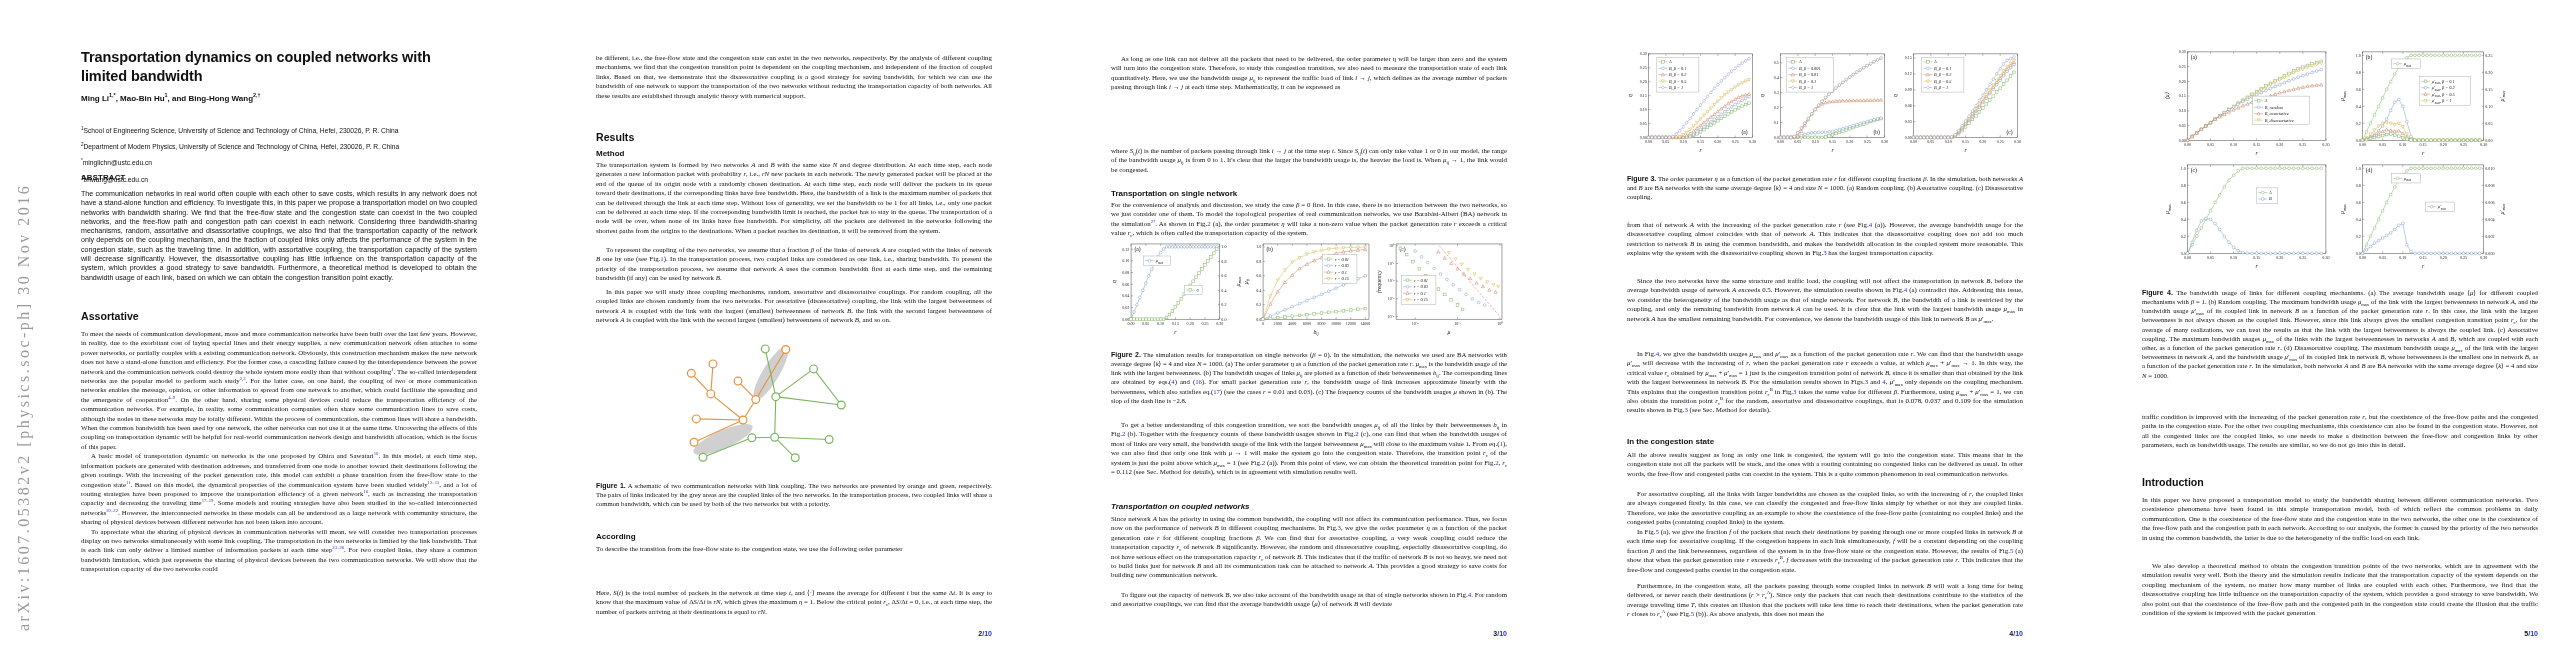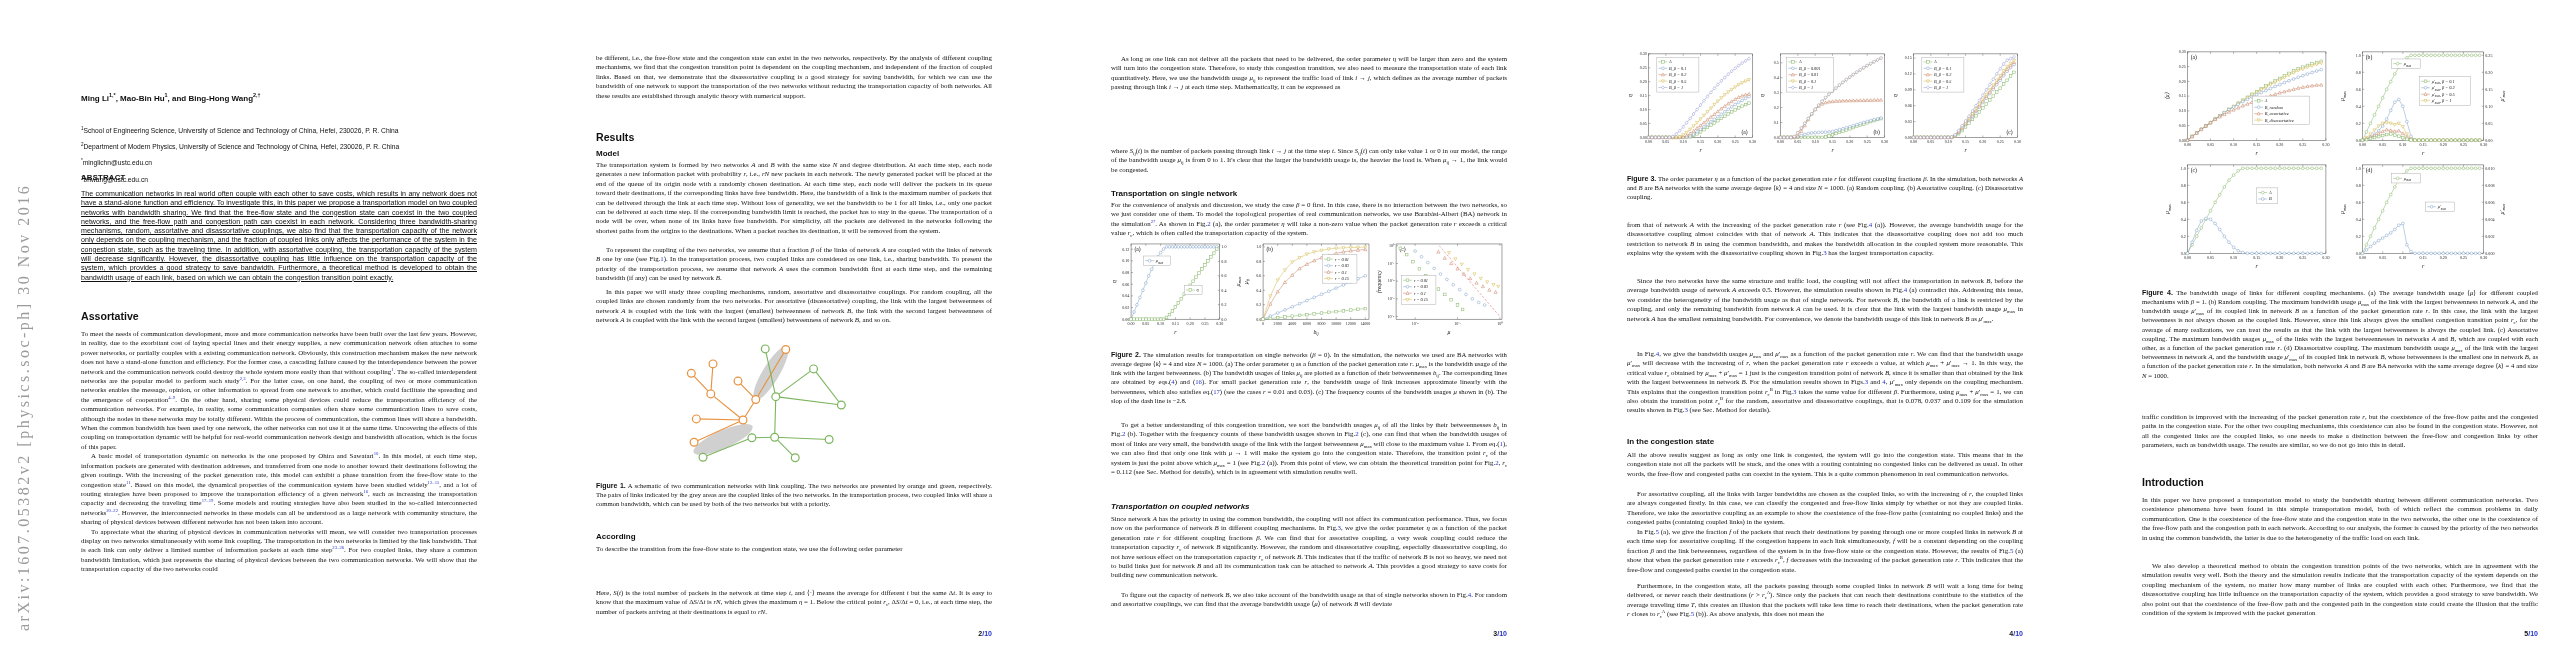--- a/index.html
+++ b/index.html
@@ -7,21 +7,21 @@
           font-family:"Liberation Serif",serif;color:#101010;}
   .page{position:absolute;top:0;width:515px;height:667px;background:#fff;}
   .blk{position:absolute;left:81px;width:396px;}
   .body{font:6.9px/9.4px "Liberation Serif",serif;text-align:justify;}
   .body p{margin:0;}
   .ind{text-indent:10px;}
   .title{font:bold 14.5px/19px "Liberation Sans",sans-serif;letter-spacing:-0.1px;}
   .authors{font:bold 8px "Liberation Sans",sans-serif;}
   .affil{font:6.7px/9.7px "Liberation Sans",sans-serif;}
   .h-abs{font:bold 7.8px "Liberation Sans",sans-serif;letter-spacing:0.2px;}
-  .abstract{font:7.1px/9.3px "Liberation Sans",sans-serif;text-align:justify;text-decoration:underline;}
+  .abstract{font:7.1px/9.3px "Liberation Sans",sans-serif;text-align:justify;}
   .h1{font:bold 10.6px "Liberation Sans",sans-serif;}
   .h2{font:bold 8px "Liberation Sans",sans-serif;}
   .caption{font:6.7px/9.2px "Liberation Serif",serif;text-align:justify;}
   .caphead{font:bold 7px "Liberation Sans",sans-serif;}
   sup{font-size:68%;line-height:0;}
   sub{font-size:68%;line-height:0;}
   .ref{color:#2233cc;}
   .blue{color:#2233cc;}
   .wm{position:absolute;left:14.5px;top:631px;transform:rotate(-90deg);transform-origin:0 0;
       white-space:nowrap;font:16px "Liberation Serif",serif;color:#9b9b9b;letter-spacing:2.5px;}
@@ -35,41 +35,42 @@
   .chartbox{position:absolute;}
   .netbox{position:absolute;}
 </style>
 </head>
 <body>
 
 <div id="canvas">
 
   <div class="page" style="left:0;">
     <div class="wm">arXiv:1607.05382v2  [physics.soc-ph]  30 Nov 2016</div>
+    <div class="blk title" style="top:48px;">Transportation dynamics on coupled networks with limited bandwidth</div>
     <div class="blk authors" style="top:94px;">Ming Li<sup>1,*</sup>, Mao-Bin Hu<sup>1</sup>, and Bing-Hong Wang<sup>2,†</sup></div>
     <div class="blk affil" style="top:119px;">
       <p><sup>1</sup>School of Engineering Science, University of Science and Technology of China, Hefei, 230026, P. R. China</p>
       <p><sup>2</sup>Department of Modern Physics, University of Science and Technology of China, Hefei, 230026, P. R. China</p>
       <p><sup>*</sup>minglichn@ustc.edu.cn</p>
       <p><sup>†</sup>bhwang@ustc.edu.cn</p>
     </div>
     <div class="blk h-abs" style="top:173px;">ABSTRACT</div>
     <div class="blk abstract" style="top:190px;">The communication networks in real world often couple with each other to save costs, which results in any network does not have a stand-alone function and efficiency. To investigate this, in this paper we propose a transportation model on two coupled networks with bandwidth sharing. We find that the free-flow state and the congestion state can coexist in the two coupled networks, and the free-flow path and congestion path can coexist in each network. Considering three bandwidth-sharing mechanisms, random, assortative and disassortative couplings, we also find that the transportation capacity of the network only depends on the coupling mechanism, and the fraction of coupled links only affects the performance of the system in the congestion state, such as the traveling time. In addition, with assortative coupling, the transportation capacity of the system will decrease significantly. However, the disassortative coupling has little influence on the transportation capacity of the system, which provides a good strategy to save bandwidth. Furthermore, a theoretical method is developed to obtain the bandwidth usage of each link, based on which we can obtain the congestion transition point exactly.</div>
     <div class="blk h1" style="top:310px;">Assortative</div>
     <div class="blk body" style="top:329px;">
       <p>To meet the needs of communication development, more and more communication networks have been built over the last few years. However, in reality, due to the exorbitant cost of laying special lines and their energy supplies, a new communication network often attaches to some power networks, or partially couples with a existing communication network. Obviously, this construction mechanism makes the new network does not have a stand-alone function and efficiency. For the former case, a cascading failure caused by the interdependence between the power network and the communication network could destroy the whole system more easily than that without coupling<sup><span class="ref">1</span></sup>. The so-called interdependent networks are the popular model to perform such study<sup><span class="ref">2,3</span></sup>. For the latter case, on one hand, the coupling of two or more communication networks enables the message, opinion, or other information to spread from one network to another, which could facilitate the spreading and the emergence of cooperation<sup><span class="ref">4–9</span></sup>. On the other hand, sharing some physical devices could reduce the transportation efficiency of the communication networks. For example, in reality, some communication companies often share some communication lines to save costs, although the nodes in these networks may be totally different. Within the process of communication, the common lines will share a bandwidth. When the common bandwidth has been used by one network, the other networks can not use it at the same time. Uncovering the effects of this coupling on transportation dynamic will be helpful for real-world communication network design and bandwidth allocation, which is the focus of this paper.</p>
       <p class="ind">A basic model of transportation dynamic on networks is the one proposed by Ohira and Sawatari<sup><span class="ref">10</span></sup>. In this model, at each time step, information packets are generated with destination addresses, and transferred from one node to another toward their destinations following the given routings. With the increasing of the packet generation rate, this model can exhibit a phase transition from the free-flow state to the congestion state<sup><span class="ref">11</span></sup>. Based on this model, the dynamical properties of the communication system have been studied widely<sup><span class="ref">12–15</span></sup>, and a lot of routing strategies have been proposed to improve the transportation efficiency of a given network<sup><span class="ref">16</span></sup>, such as increasing the transportation capacity and decreasing the traveling time<sup><span class="ref">17–19</span></sup>. Some models and routing strategies have also been studied in the so-called interconnected networks<sup><span class="ref">20–22</span></sup>. However, the interconnected networks in these models can all be understood as a large network with community structure, the sharing of physical devices between different networks has not been taken into account.</p>
       <p class="ind">To appreciate what the sharing of physical devices in communication networks will mean, we will consider two transportation processes display on two networks simultaneously with some link coupling. The transportation in the two networks is limited by the link bandwidth. That is each link can only deliver a limited number of information packets at each time step<sup><span class="ref">23–26</span></sup>. For two coupled links, they share a common bandwidth limitation, which just represents the sharing of physical devices between the two communication networks. We will show that the transportation capacity of the two networks could</p>
     </div>
   </div>
 
   <div class="page" style="left:515px;">
     <div class="blk body" style="top:53px;">be different, i.e., the free-flow state and the congestion state can exist in the two networks, respectively. By the analysis of different coupling mechanisms, we find that the congestion transition point is dependent on the coupling mechanism, and independent of the fraction of coupled links. Based on that, we demonstrate that the disassortative coupling is a good strategy for saving bandwidth, for which we can use the bandwidth of one network to support the transportation of the two networks without reducing the transportation capacity of both networks. All these results are established through analytic theory with numerical support.</div>
     <div class="blk h1" style="top:131px;">Results</div>
-    <div class="blk h2" style="top:149px;">Model</div>
+    <div class="blk h2" style="top:149px;">Method</div>
     <div class="blk body" style="top:160px;">The transportation system is formed by two networks <i>A</i> and <i>B</i> with the same size <i>N</i> and degree distribution. At each time step, each node generates a new information packet with probability <i>r</i>, i.e., <i>rN</i> new packets in each network. The newly generated packet will be placed at the end of the queue of its origin node with a randomly chosen destination. At each time step, each node will deliver the packets in its queue toward their destinations, if the corresponding links have free bandwidth. Here, the bandwidth of a link is the maximum number of packets that can be delivered through the link at each time step. Without loss of generality, we set the bandwidth to be 1 for all links, i.e., only one packet can be delivered at each time step. If the corresponding bandwidth limit is reached, the packet has to stay in the queue. The transportation of a node will be over, when none of its links have free bandwidth. For simplicity, all the packets are delivered in the networks following the shortest paths from the origins to the destinations. When a packet reaches its destination, it will be removed from the system.</div>
     <div class="blk body ind" style="top:245px;">To represent the coupling of the two networks, we assume that a fraction <i>β</i> of the links of network <i>A</i> are coupled with the links of network <i>B</i> one by one (see Fig.<span class="ref">1</span>). In the transportation process, two coupled links are considered as one link, i.e., sharing bandwidth. To present the priority of the transportation process, we assume that network <i>A</i> uses the common bandwidth first at each time step, and the remaining bandwidth (if any) can be used by network <i>B</i>.</div>
     <div class="blk body ind" style="top:287px;">In this paper we will study three coupling mechanisms, random, assortative and disassortative couplings. For random coupling, all the coupled links are chosen randomly from the two networks. For assortative (disassortative) coupling, the link with the largest betweenness of network <i>A</i> is coupled with the link with the largest (smallest) betweenness of network <i>B</i>, the link with the second largest betweenness of network <i>A</i> is coupled with the link with the second largest (smallest) betweenness of network <i>B</i>, and so on.</div>
     <div class="netbox" style="left:158px;top:341px;"><svg viewBox="0 0 360 230" width="200" height="128">
           <ellipse cx="176" cy="58" rx="56" ry="15" transform="rotate(-59 176 58)" fill="#cbcbcb" opacity="0.9"></ellipse>
           <ellipse cx="90" cy="177" rx="58" ry="16" transform="rotate(-24 90 177)" fill="#cbcbcb" opacity="0.9"></ellipse>
           <line x1="33" y1="58" x2="68" y2="95" stroke="#e8913d" stroke-width="2" stroke-linecap="round"></line>
           <line x1="72" y1="41" x2="68" y2="95" stroke="#e8913d" stroke-width="2" stroke-linecap="round"></line>
           <line x1="68" y1="95" x2="126" y2="142" stroke="#e8913d" stroke-width="2" stroke-linecap="round"></line>
           <line x1="117" y1="72" x2="149" y2="105" stroke="#e8913d" stroke-width="2" stroke-linecap="round"></line>

